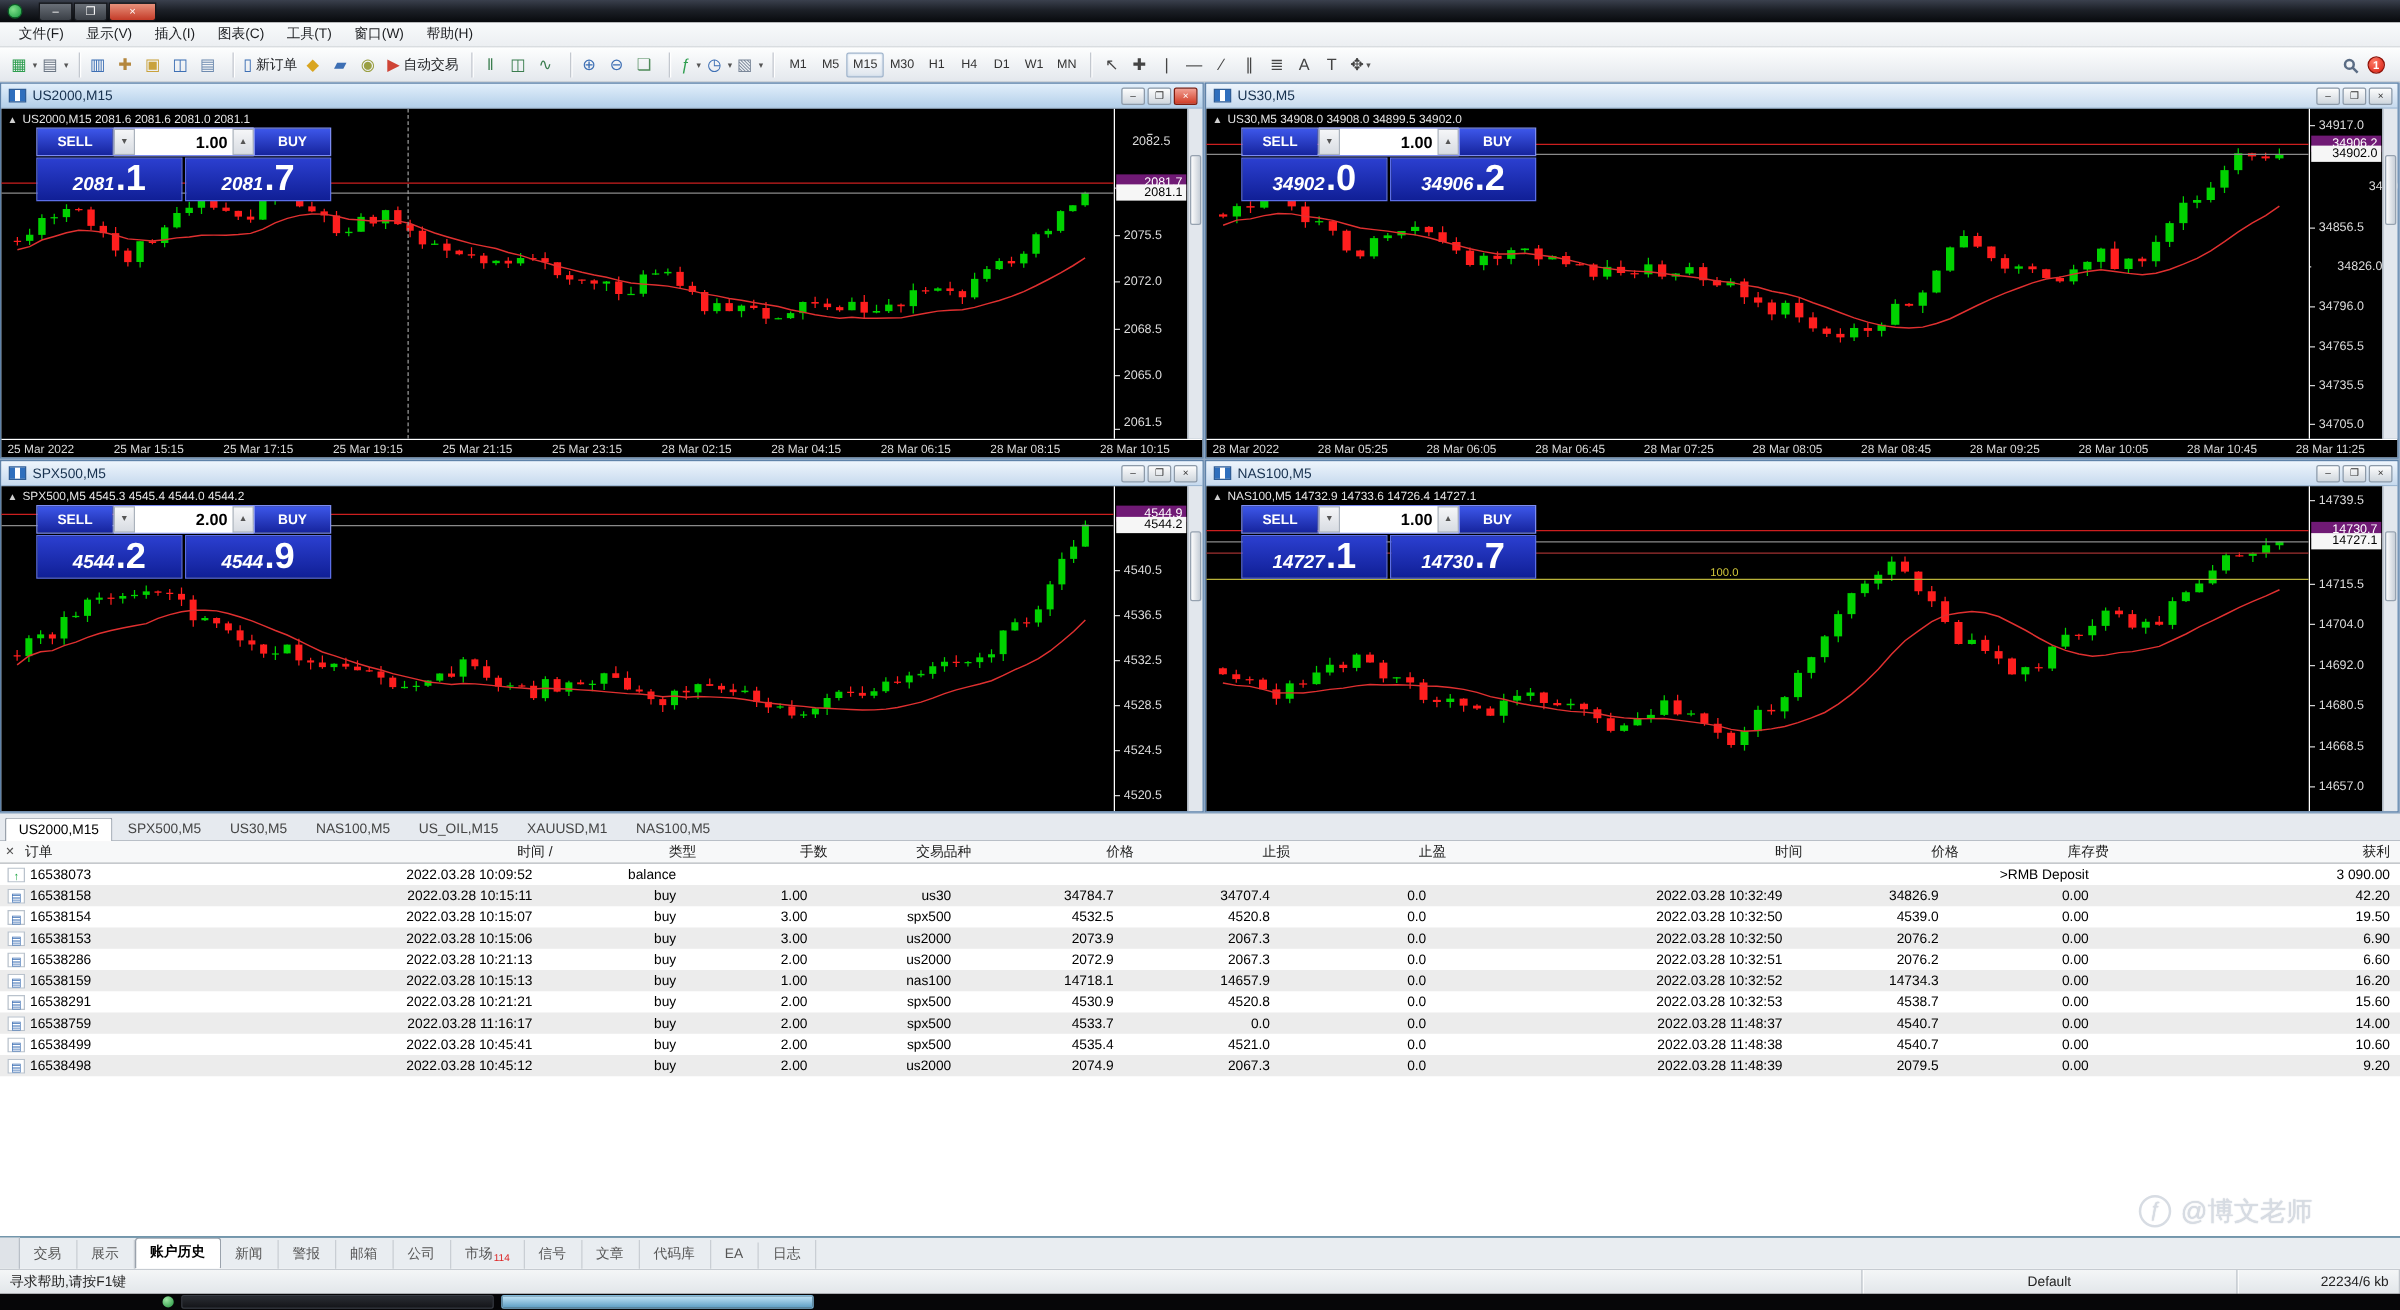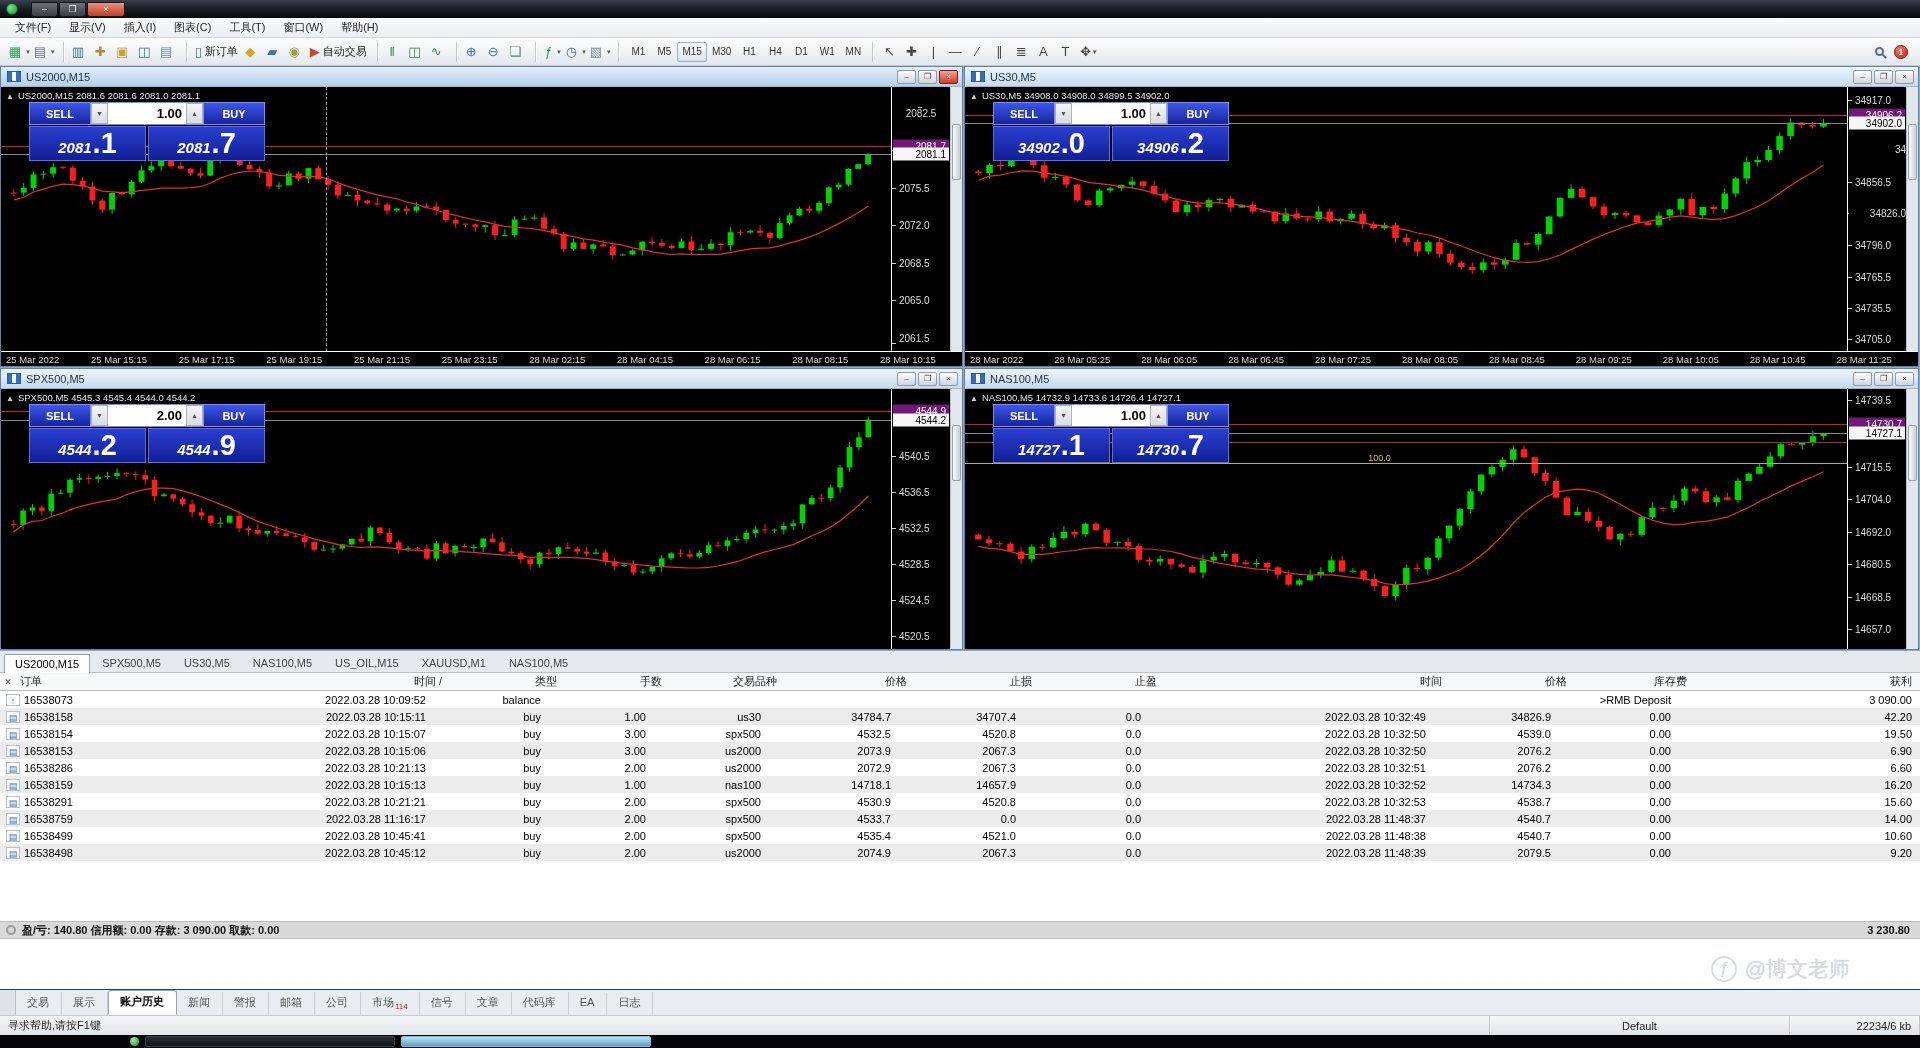--- a/index.html
+++ b/index.html
@@ -1550,25 +1550,20 @@
         <span class="t-cell" data-col="price">2074.9</span>
         <span class="t-cell" data-col="sl">2067.3</span>
         <span class="t-cell" data-col="tp">0.0</span>
         <span class="t-cell" data-col="time2">2022.03.28 11:48:39</span>
         <span class="t-cell" data-col="price2">2079.5</span>
         <span class="t-cell" data-col="swap">0.00</span>
         <span class="t-cell" data-col="profit">9.20</span>
       </div>
       </div>
     <div class="t-spacer"></div>
-    <div class="t-summary">
-      <span class="sum-ico"></span>
-      <span>盈/亏: 140.80  信用额: 0.00  存款: 3 090.00  取款: 0.00</span>
-      <span class="sum-total">3 230.80</span>
-    </div>
     <div class="t-bottomspace">
       <span class="watermark">
         <span class="wm-logo">ƒ</span>
         <span>@博文老师</span>
       </span>
     </div>
 
     <div class="bottom-bar">
       <span class="dock-strip"></span>
       <span style="display:flex;align-items:flex-end;">

